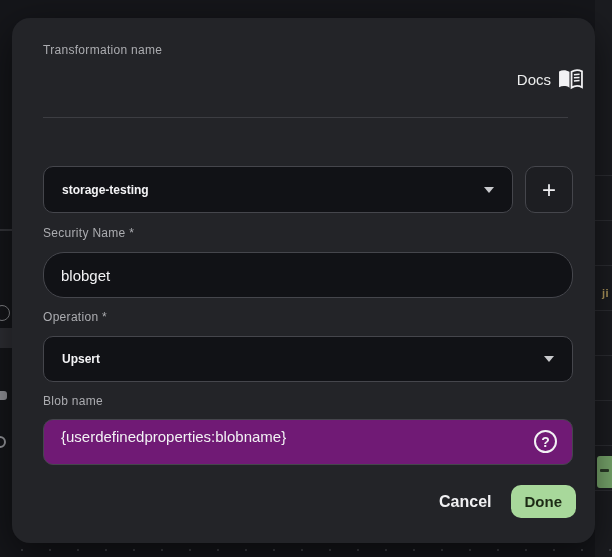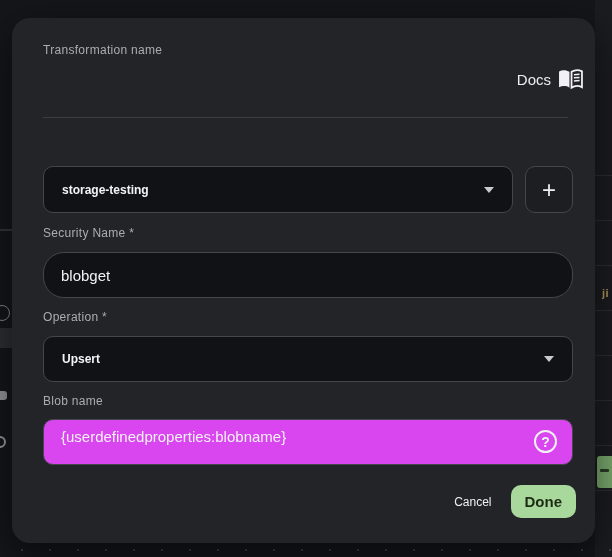--- a/index.html
+++ b/index.html
@@ -67,21 +67,21 @@
     border:1px solid #45464c; color:#f2f2f4;
     font-family:"Liberation Sans", sans-serif;
     font-size:15px; font-weight:500; outline:none;
   }
   .input-name { top:43px; width:316px; height:31px; border-radius:14px; padding:0 14px; }
   .input-wide { width:530px; height:46px; border-radius:21px; padding:0 17px; }
   .input-container { top:234px; }
   .input-blob-wrap { position:absolute; left:31px; top:401px; width:530px; height:46px; }
   .input-blob {
     position:absolute; left:0; top:0; width:100%; height:100%;
-    background:#d946ef; border:1px solid #45464c; border-radius:10px;
+    background:#701a75; border:1px solid #45464c; border-radius:10px;
     color:#f2f2f4; font-family:"Liberation Sans", sans-serif;
     font-size:15px; font-weight:400; padding:0 46px 12px 17px; outline:none;
   }
   .help-badge {
     position:absolute; right:16px; top:11px; width:23px; height:23px;
     border:2px solid #f2f2f4; border-radius:50%;
     display:flex; align-items:center; justify-content:center;
     font-size:14px; font-weight:700; color:#f2f2f4; cursor:pointer;
   }
   .docs-link {
@@ -113,21 +113,21 @@
     color:#f0f0f2; font-size:24px; font-weight:300; line-height:1;
     display:flex; align-items:center; justify-content:center; cursor:pointer;
     font-family:"Liberation Sans", sans-serif;
   }
 
   .footer {
     position:absolute; right:19px; top:467px; height:33px;
     display:flex; align-items:center; gap:19px;
   }
   .cancel-btn {
-    background:none; border:none; color:#f0f0f2; font-size:12px; font-weight:400;
+    background:none; border:none; color:#f0f0f2; font-size:16px; font-weight:700;
     font-family:"Liberation Sans", sans-serif; cursor:pointer;
   }
   .done-btn {
     min-width:64px; height:33px; padding:0 14px;
     border:none; border-radius:10px; cursor:pointer;
     font-family:"Liberation Sans", sans-serif; font-size:15px; font-weight:500;
   }
 </style>
 </head>
 <body>

